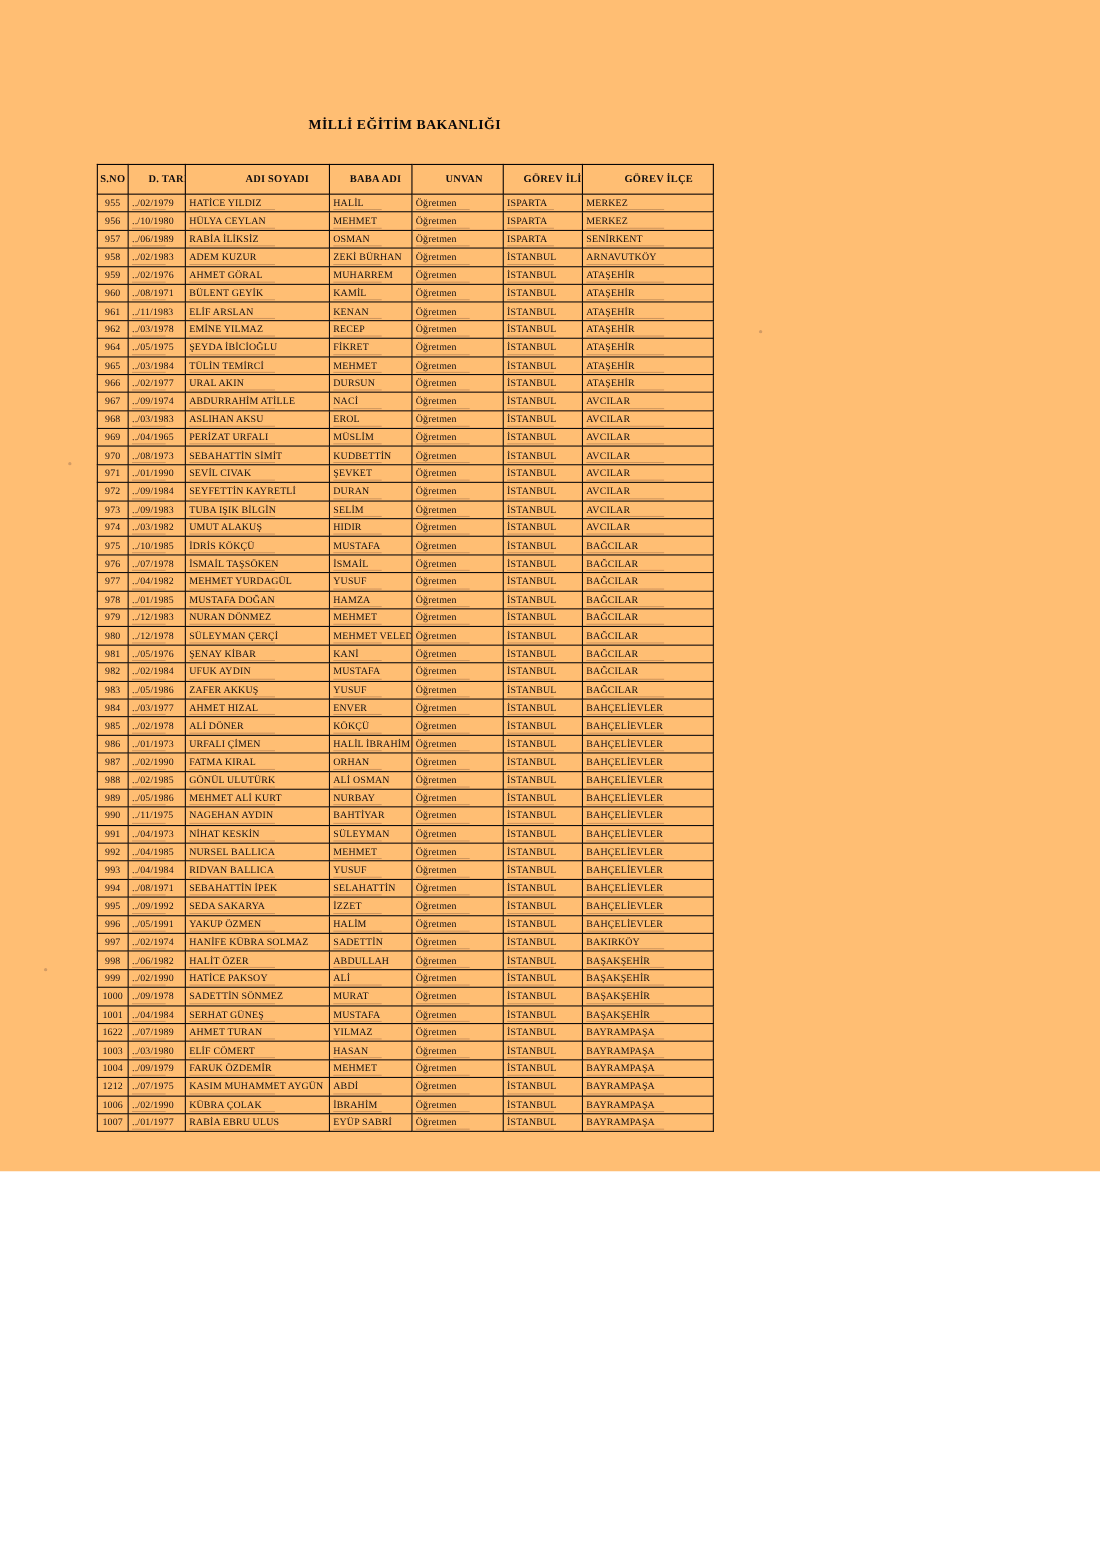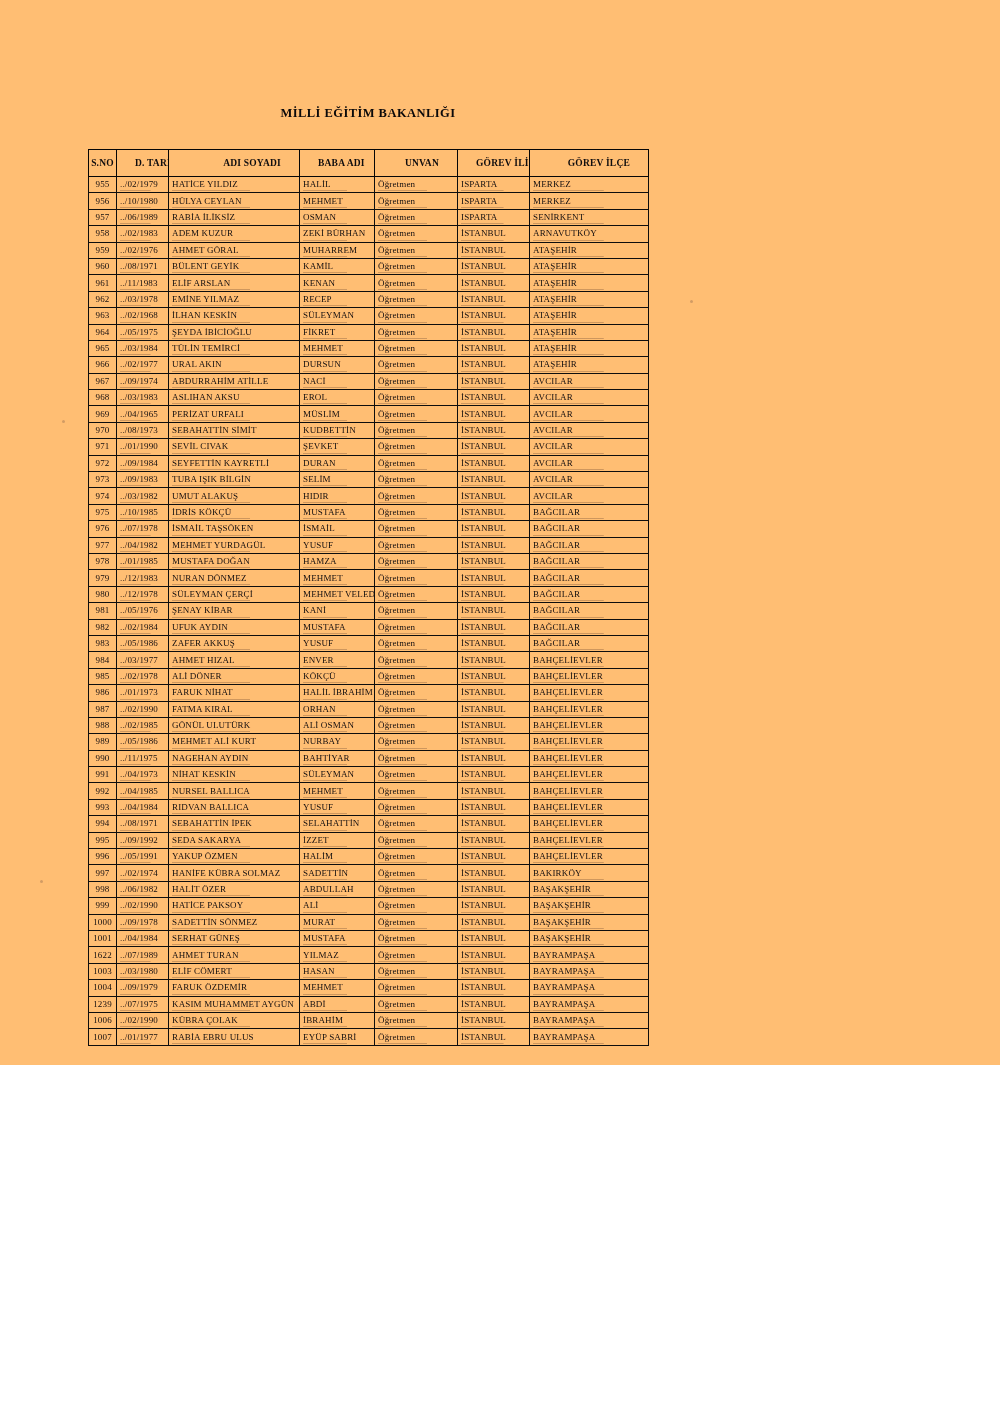--- a/index.html
+++ b/index.html
@@ -174,29 +174,20 @@
         <tr>
           <td class="c0">962</td>
           <td class="c1">../03/1978</td>
           <td class="c2">EMİNE YILMAZ</td>
           <td class="c3">RECEP</td>
           <td class="c4">Öğretmen</td>
           <td class="c5">İSTANBUL</td>
           <td class="c6">ATAŞEHİR</td>
         </tr>
         <tr>
-          <td class="c0">963</td>
-          <td class="c1">../02/1968</td>
-          <td class="c2">İLHAN KESKİN</td>
-          <td class="c3">SÜLEYMAN</td>
-          <td class="c4">Öğretmen</td>
-          <td class="c5">İSTANBUL</td>
-          <td class="c6">ATAŞEHİR</td>
-        </tr>
-        <tr>
           <td class="c0">964</td>
           <td class="c1">../05/1975</td>
           <td class="c2">ŞEYDA İBİCİOĞLU</td>
           <td class="c3">FİKRET</td>
           <td class="c4">Öğretmen</td>
           <td class="c5">İSTANBUL</td>
           <td class="c6">ATAŞEHİR</td>
         </tr>
         <tr>
           <td class="c0">965</td>
@@ -383,21 +374,21 @@
           <td class="c1">../02/1978</td>
           <td class="c2">ALİ DÖNER</td>
           <td class="c3">KÖKÇÜ</td>
           <td class="c4">Öğretmen</td>
           <td class="c5">İSTANBUL</td>
           <td class="c6">BAHÇELİEVLER</td>
         </tr>
         <tr>
           <td class="c0">986</td>
           <td class="c1">../01/1973</td>
-          <td class="c2">FARUK NİHAT</td>
+          <td class="c2">URFALI ÇİMEN</td>
           <td class="c3">HALİL İBRAHİM</td>
           <td class="c4">Öğretmen</td>
           <td class="c5">İSTANBUL</td>
           <td class="c6">BAHÇELİEVLER</td>
         </tr>
         <tr>
           <td class="c0">987</td>
           <td class="c1">../02/1990</td>
           <td class="c2">FATMA KIRAL</td>
           <td class="c3">ORHAN</td>
@@ -552,21 +543,21 @@
         <tr>
           <td class="c0">1004</td>
           <td class="c1">../09/1979</td>
           <td class="c2">FARUK ÖZDEMİR</td>
           <td class="c3">MEHMET</td>
           <td class="c4">Öğretmen</td>
           <td class="c5">İSTANBUL</td>
           <td class="c6">BAYRAMPAŞA</td>
         </tr>
         <tr>
-          <td class="c0">1239</td>
+          <td class="c0">1212</td>
           <td class="c1">../07/1975</td>
           <td class="c2">KASIM MUHAMMET AYGÜN</td>
           <td class="c3">ABDİ</td>
           <td class="c4">Öğretmen</td>
           <td class="c5">İSTANBUL</td>
           <td class="c6">BAYRAMPAŞA</td>
         </tr>
         <tr>
           <td class="c0">1006</td>
           <td class="c1">../02/1990</td>

